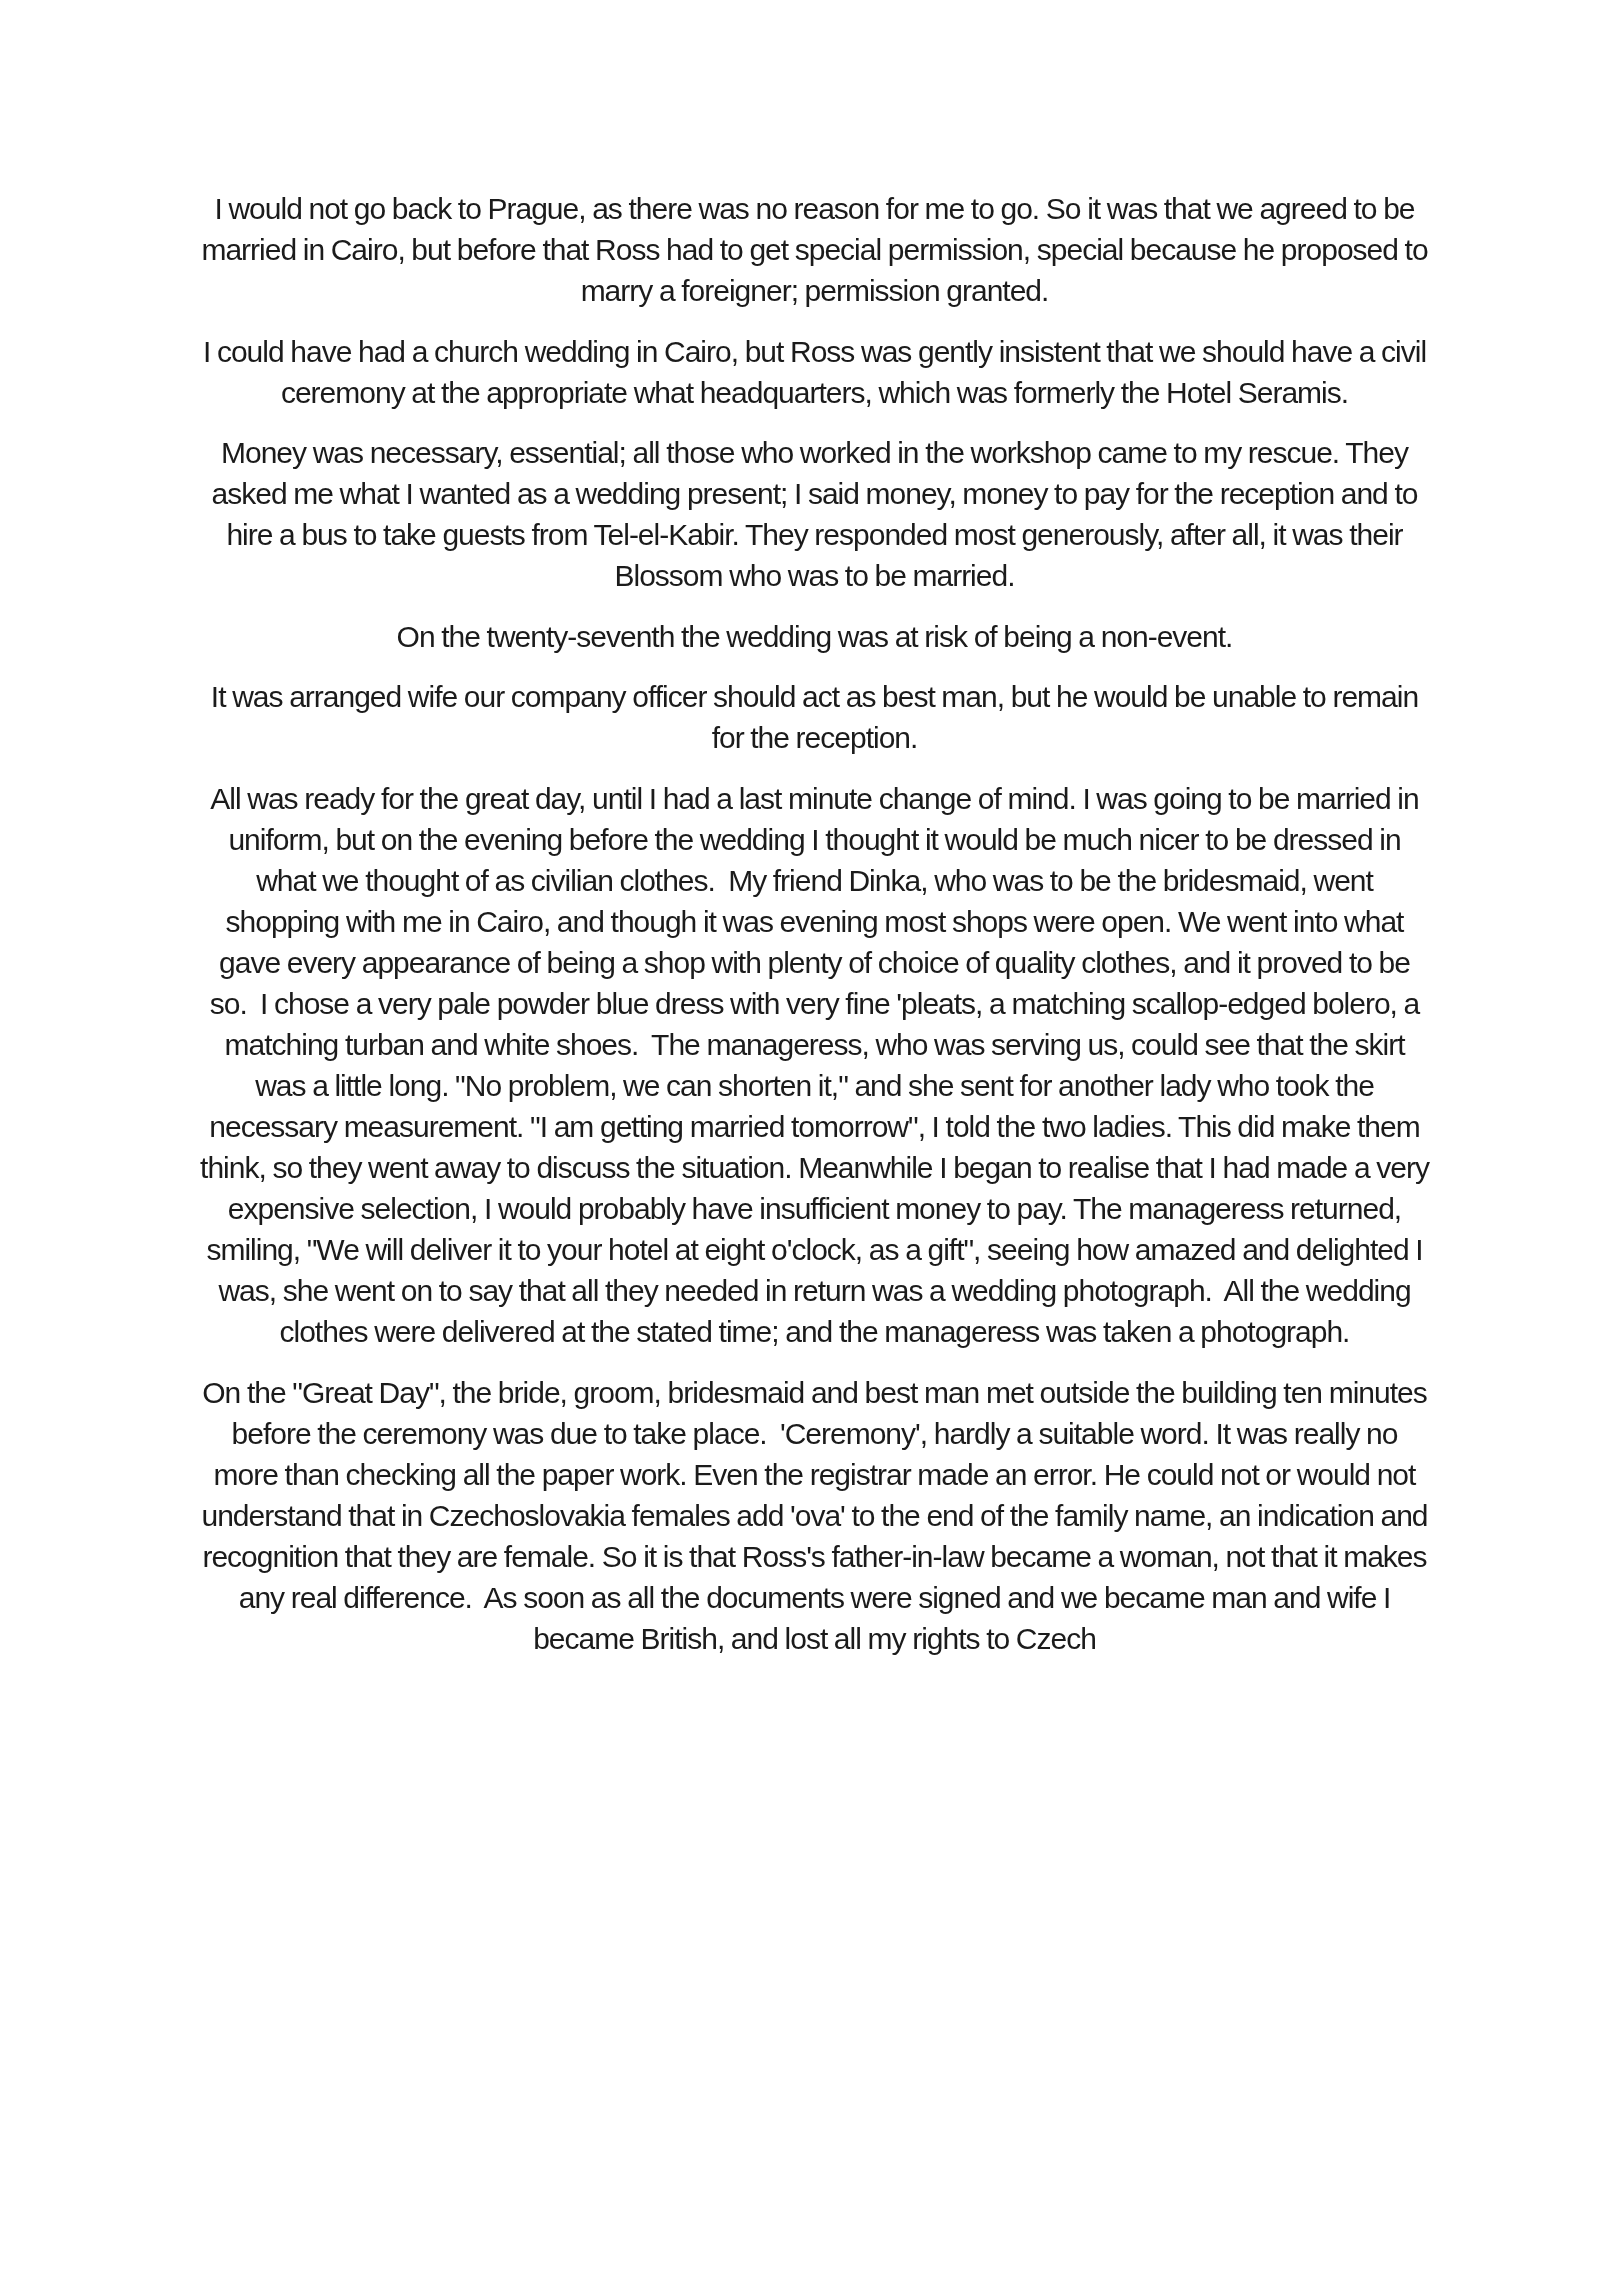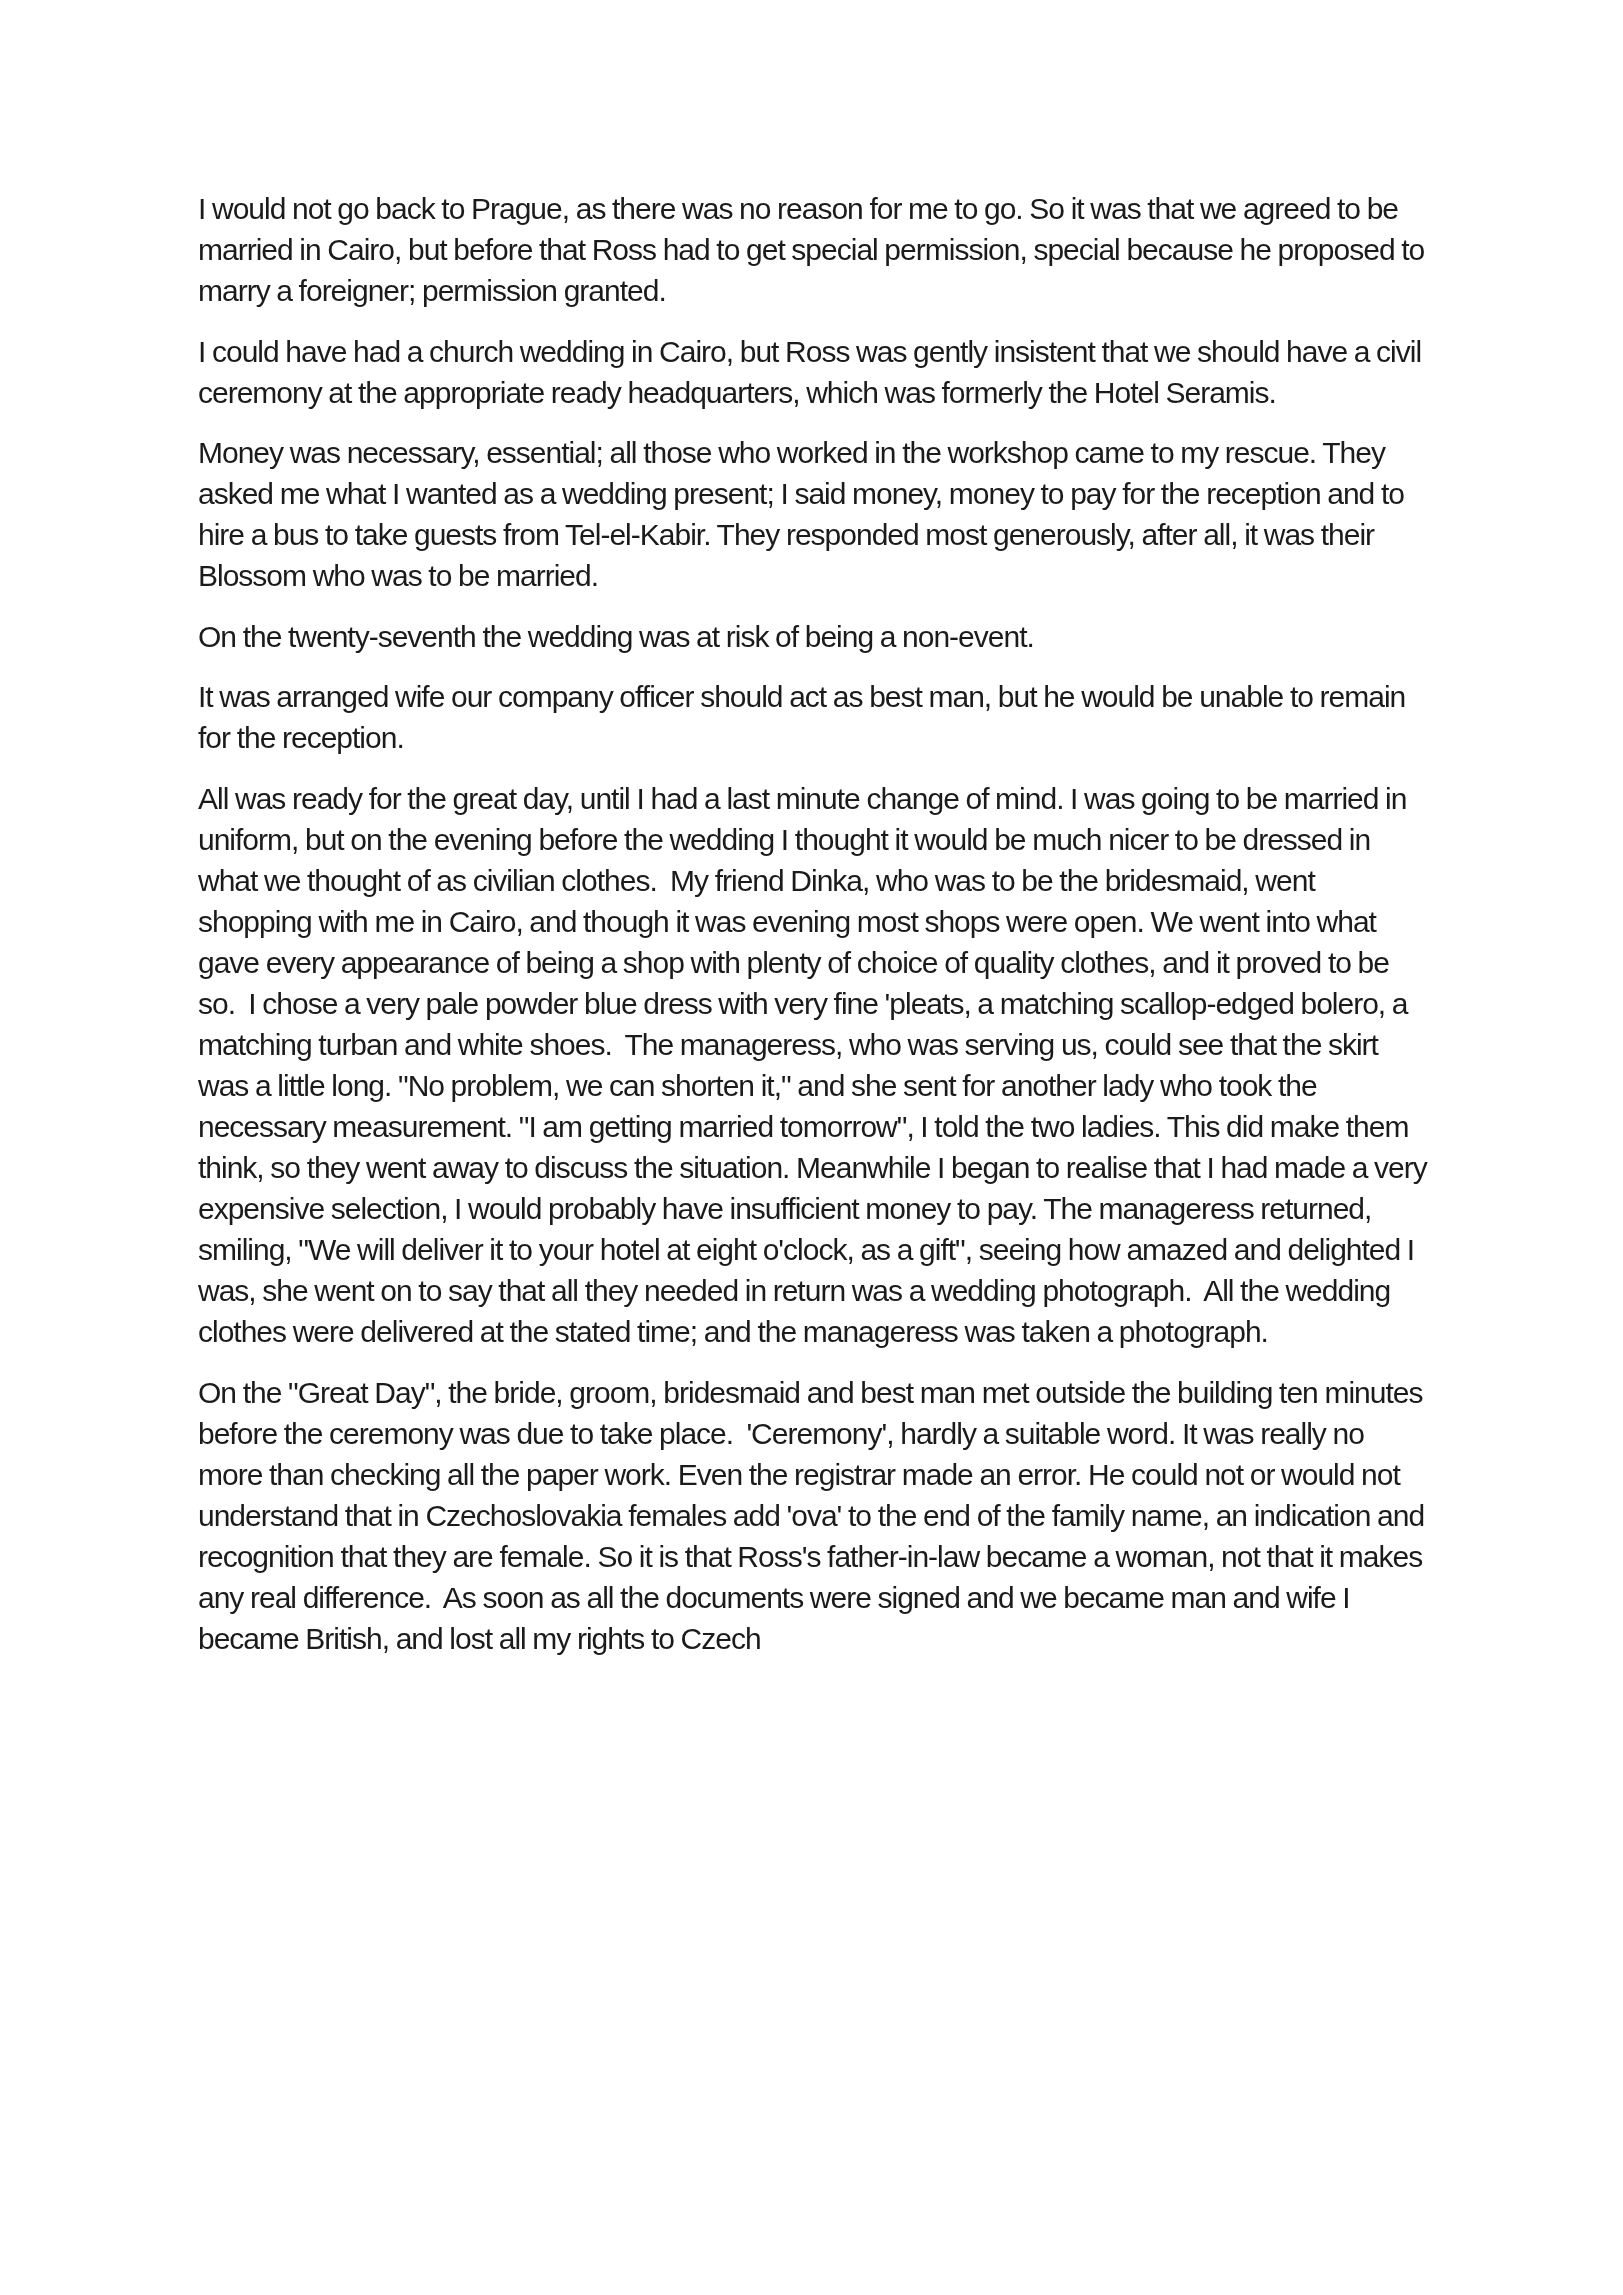--- a/index.html
+++ b/index.html
@@ -23,29 +23,30 @@
     font-size: 30px;
     line-height: 41px;
     letter-spacing: -1px;
     word-spacing: -0.7px;
     color: #1b1b1b;
     text-align: left;
   }
   .text-column p.para {
     margin: 0 0 19.6px 0;
     white-space: pre-wrap;
+    text-align: center;
   }
 </style>
 </head>
 <body>
 
 <div class="page">
   <div class="text-column">
       <p class="para">I would not go back to Prague, as there was no reason for me to go. So it was that we agreed to be married in Cairo, but before that Ross had to get special permission, special because he proposed to marry a foreigner; permission granted.</p>
-      <p class="para">I could have had a church wedding in Cairo, but Ross was gently insistent that we should have a civil ceremony at the appropriate ready headquarters, which was formerly the Hotel Seramis.</p>
+      <p class="para">I could have had a church wedding in Cairo, but Ross was gently insistent that we should have a civil ceremony at the appropriate what headquarters, which was formerly the Hotel Seramis.</p>
       <p class="para">Money was necessary, essential; all those who worked in the workshop came to my rescue. They asked me what I wanted as a wedding present; I said money, money to pay for the reception and to hire a bus to take guests from Tel-el-Kabir. They responded most generously, after all, it was their Blossom who was to be married.</p>
       <p class="para">On the twenty-seventh the wedding was at risk of being a non-event.</p>
       <p class="para">It was arranged wife our company officer should act as best man, but he would be unable to remain for the reception.</p>
       <p class="para">All was ready for the great day, until I had a last minute change of mind. I was going to be married in uniform, but on the evening before the wedding I thought it would be much nicer to be dressed in what we thought of as civilian clothes.  My friend Dinka, who was to be the bridesmaid, went shopping with me in Cairo, and though it was evening most shops were open. We went into what gave every appearance of being a shop with plenty of choice of quality clothes, and it proved to be so.  I chose a very pale powder blue dress with very fine 'pleats, a matching scallop-edged bolero, a matching turban and white shoes.  The manageress, who was serving us, could see that the skirt was a little long. "No problem, we can shorten it," and she sent for another lady who took the necessary measurement. "I am getting married tomorrow", I told the two ladies. This did make them think, so they went away to discuss the situation. Meanwhile I began to realise that I had made a very expensive selection, I would probably have insufficient money to pay. The manageress returned, smiling, "We will deliver it to your hotel at eight o'clock, as a gift", seeing how amazed and delighted I was, she went on to say that all they needed in return was a wedding photograph.  All the wedding clothes were delivered at the stated time; and the manageress was taken a photograph.</p>
       <p class="para">On the "Great Day", the bride, groom, bridesmaid and best man met outside the building ten minutes before the ceremony was due to take place.  'Ceremony', hardly a suitable word. It was really no more than checking all the paper work. Even the registrar made an error. He could not or would not understand that in Czechoslovakia females add 'ova' to the end of the family name, an indication and recognition that they are female. So it is that Ross's father-in-law became a woman, not that it makes any real difference.  As soon as all the documents were signed and we became man and wife I became British, and lost all my rights to Czech</p>
     </div>
 </div>
 
 
 </body></html>

